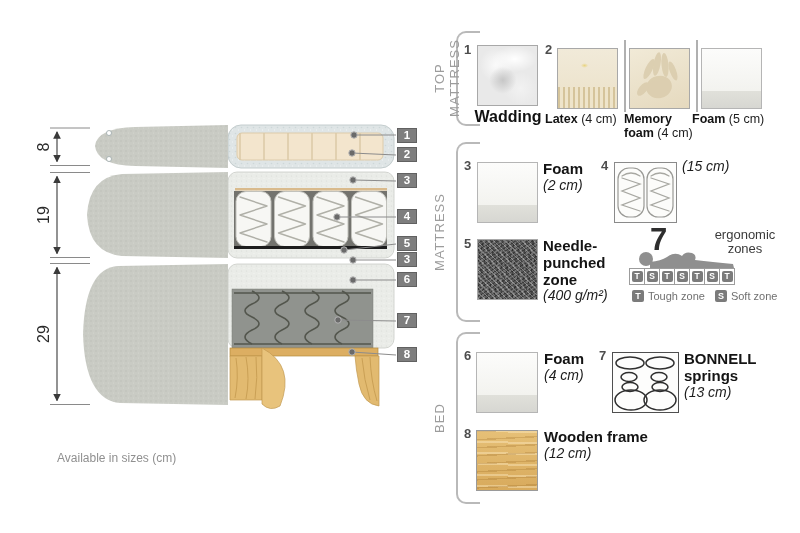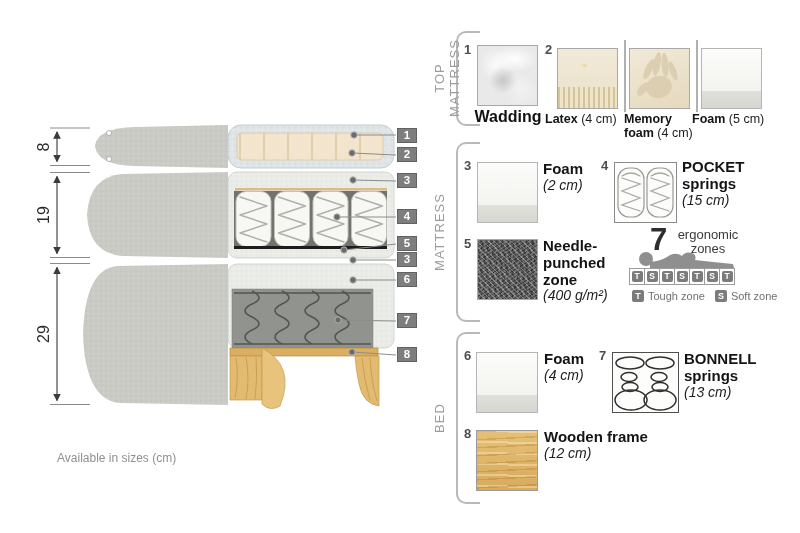--- a/index.html
+++ b/index.html
@@ -50,21 +50,21 @@
       repeating-linear-gradient(-32deg, rgba(0,0,0,.35) 0 1px, rgba(0,0,0,0) 1px 3px),
       repeating-linear-gradient(80deg, rgba(255,255,255,.16) 0 2px, rgba(0,0,0,0) 2px 5px),
       repeating-linear-gradient(-75deg, rgba(20,20,20,.3) 0 1px, rgba(0,0,0,0) 1px 6px);}
   .tx-wood{background-image:
       repeating-linear-gradient(177deg, rgba(150,100,30,.25) 0 1.5px, rgba(0,0,0,0) 1.5px 8px),
       repeating-linear-gradient(181deg, rgba(255,238,200,.4) 0 2px, rgba(0,0,0,0) 2px 11px),
       linear-gradient(#e6c077,#d8aa5c);border-color:#9a9a9a;}
   .tx-white{background:#fdfdfc;}
   
   .big7{position:absolute;font-size:31px;font-weight:700;color:#2e2e2e;line-height:1;}
-  .ergwords{position:absolute;font-size:13px;color:#3a3a3a;text-align:center;line-height:1.1;}
+  .ergwords{position:absolute;font-size:13px;color:#3a3a3a;text-align:center;line-height:1.1;margin-left:37px;}
   .zrow{position:absolute;display:flex;}
   .zcell{width:16px;height:17px;background:#fff;border:1px solid #9c9c9c;margin-left:-1px;
          display:flex;align-items:center;justify-content:center;box-sizing:border-box;}
   .zbadge{width:11px;height:11px;background:#7b7b7b;border-radius:2px;color:#fff;
           font-size:8.5px;font-weight:700;line-height:11px;text-align:center;}
   .zlegend{position:absolute;display:flex;align-items:center;gap:4px;font-size:11px;color:#707070;}
   .zlegend .zbadge{width:12px;height:12px;line-height:12px;font-size:9px;}
   
   .foot-title{position:absolute;font-size:12px;color:#909090;}
   .foot-sizes{position:absolute;font-size:14px;font-weight:700;color:#1d1d1d;}
@@ -261,21 +261,20 @@
       </g>
       <g stroke="#a8a8a2" stroke-width="1.3" fill="none" stroke-linecap="round">
         <path d="M7,13 Q16,7 25,13"></path>
         <polyline points="7,15 25,21 7,28 25,35 7,42 25,48"></polyline>
         <path d="M36,13 Q45,7 54,13"></path>
         <polyline points="36,15 54,21 36,28 54,35 36,42 54,48"></polyline>
       </g>
     </svg>
   </div>
   <div class="lg-label big-label stack" style="left:682px;top:159px;width:80px">
-    <span class="nm">POCKET springs</span>
     <span class="sz">(15 cm)</span>
   </div>
 
   <div class="lg-num" style="left:464px;top:236px">5</div>
   <div class="lg-img tx-felt" style="left:477px;top:239px;width:61px;height:61px"></div>
   <div class="lg-label big-label stack" style="left:543px;top:238px;width:82px">
     <span class="nm">Needle-punched zone</span>
     <span class="sz">(400 g/m²)</span>
   </div>
 

